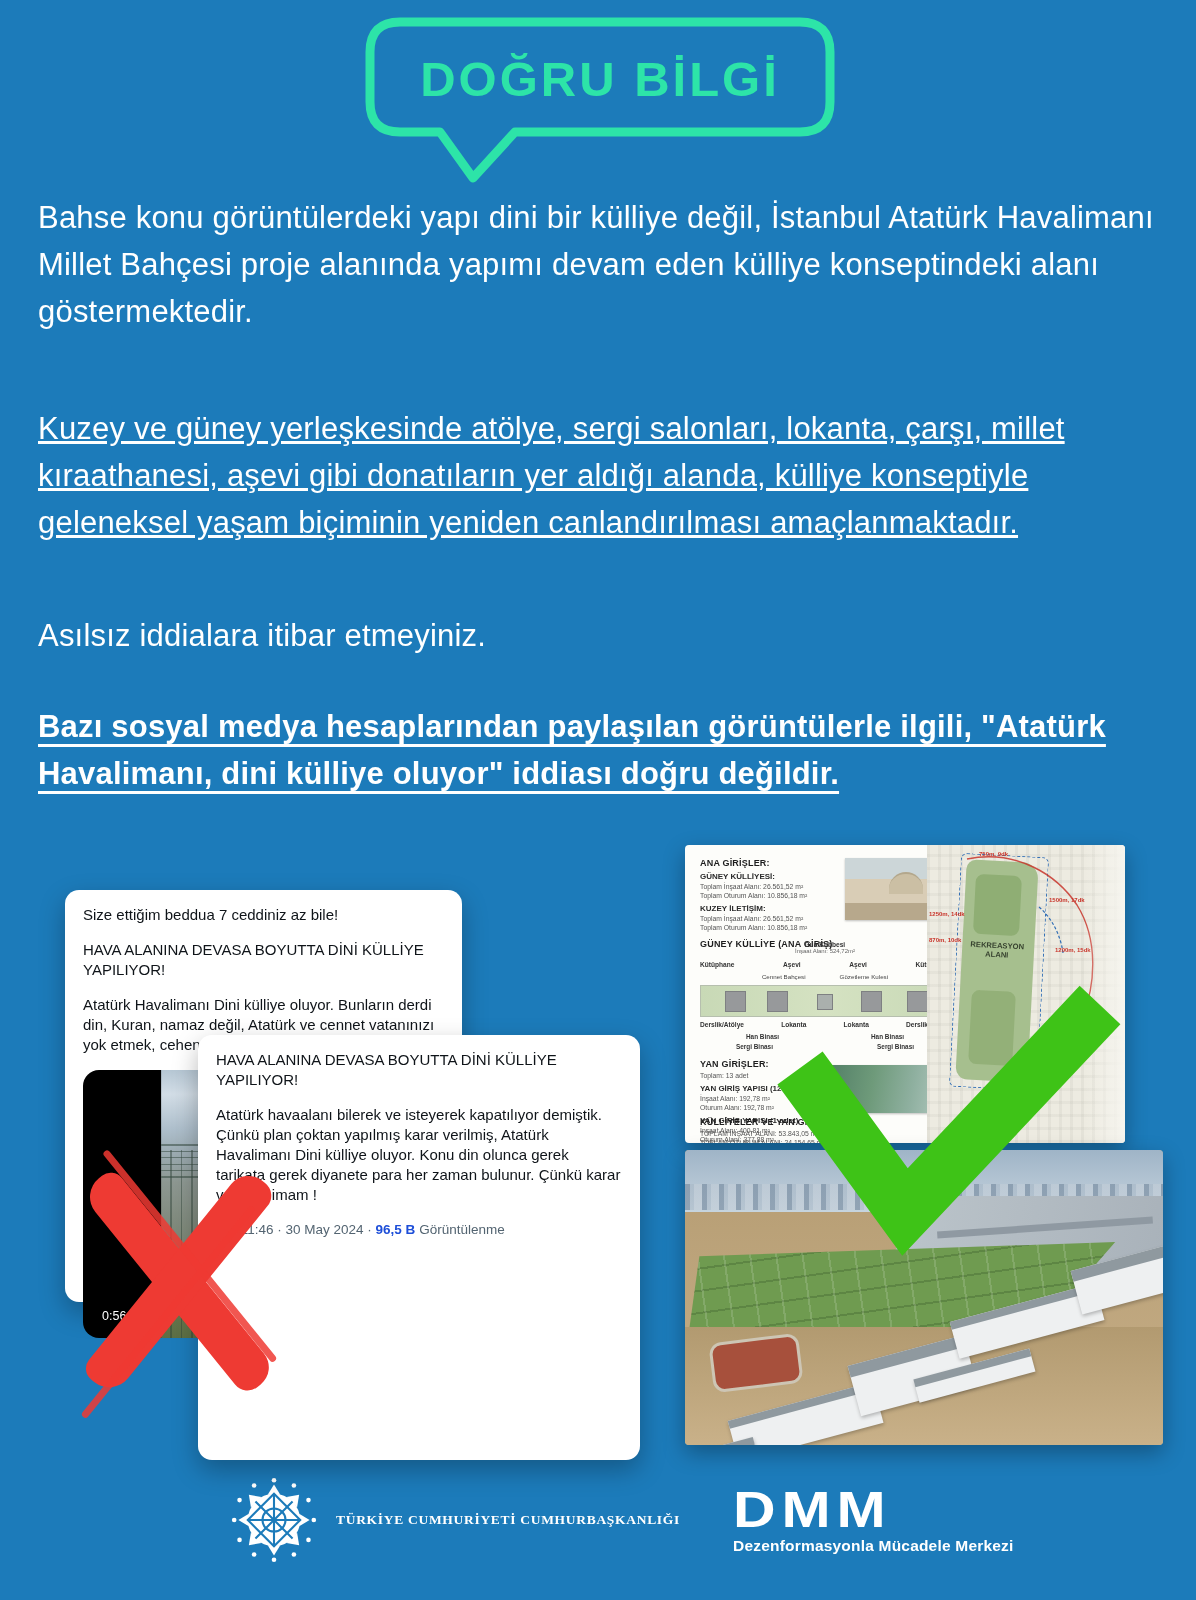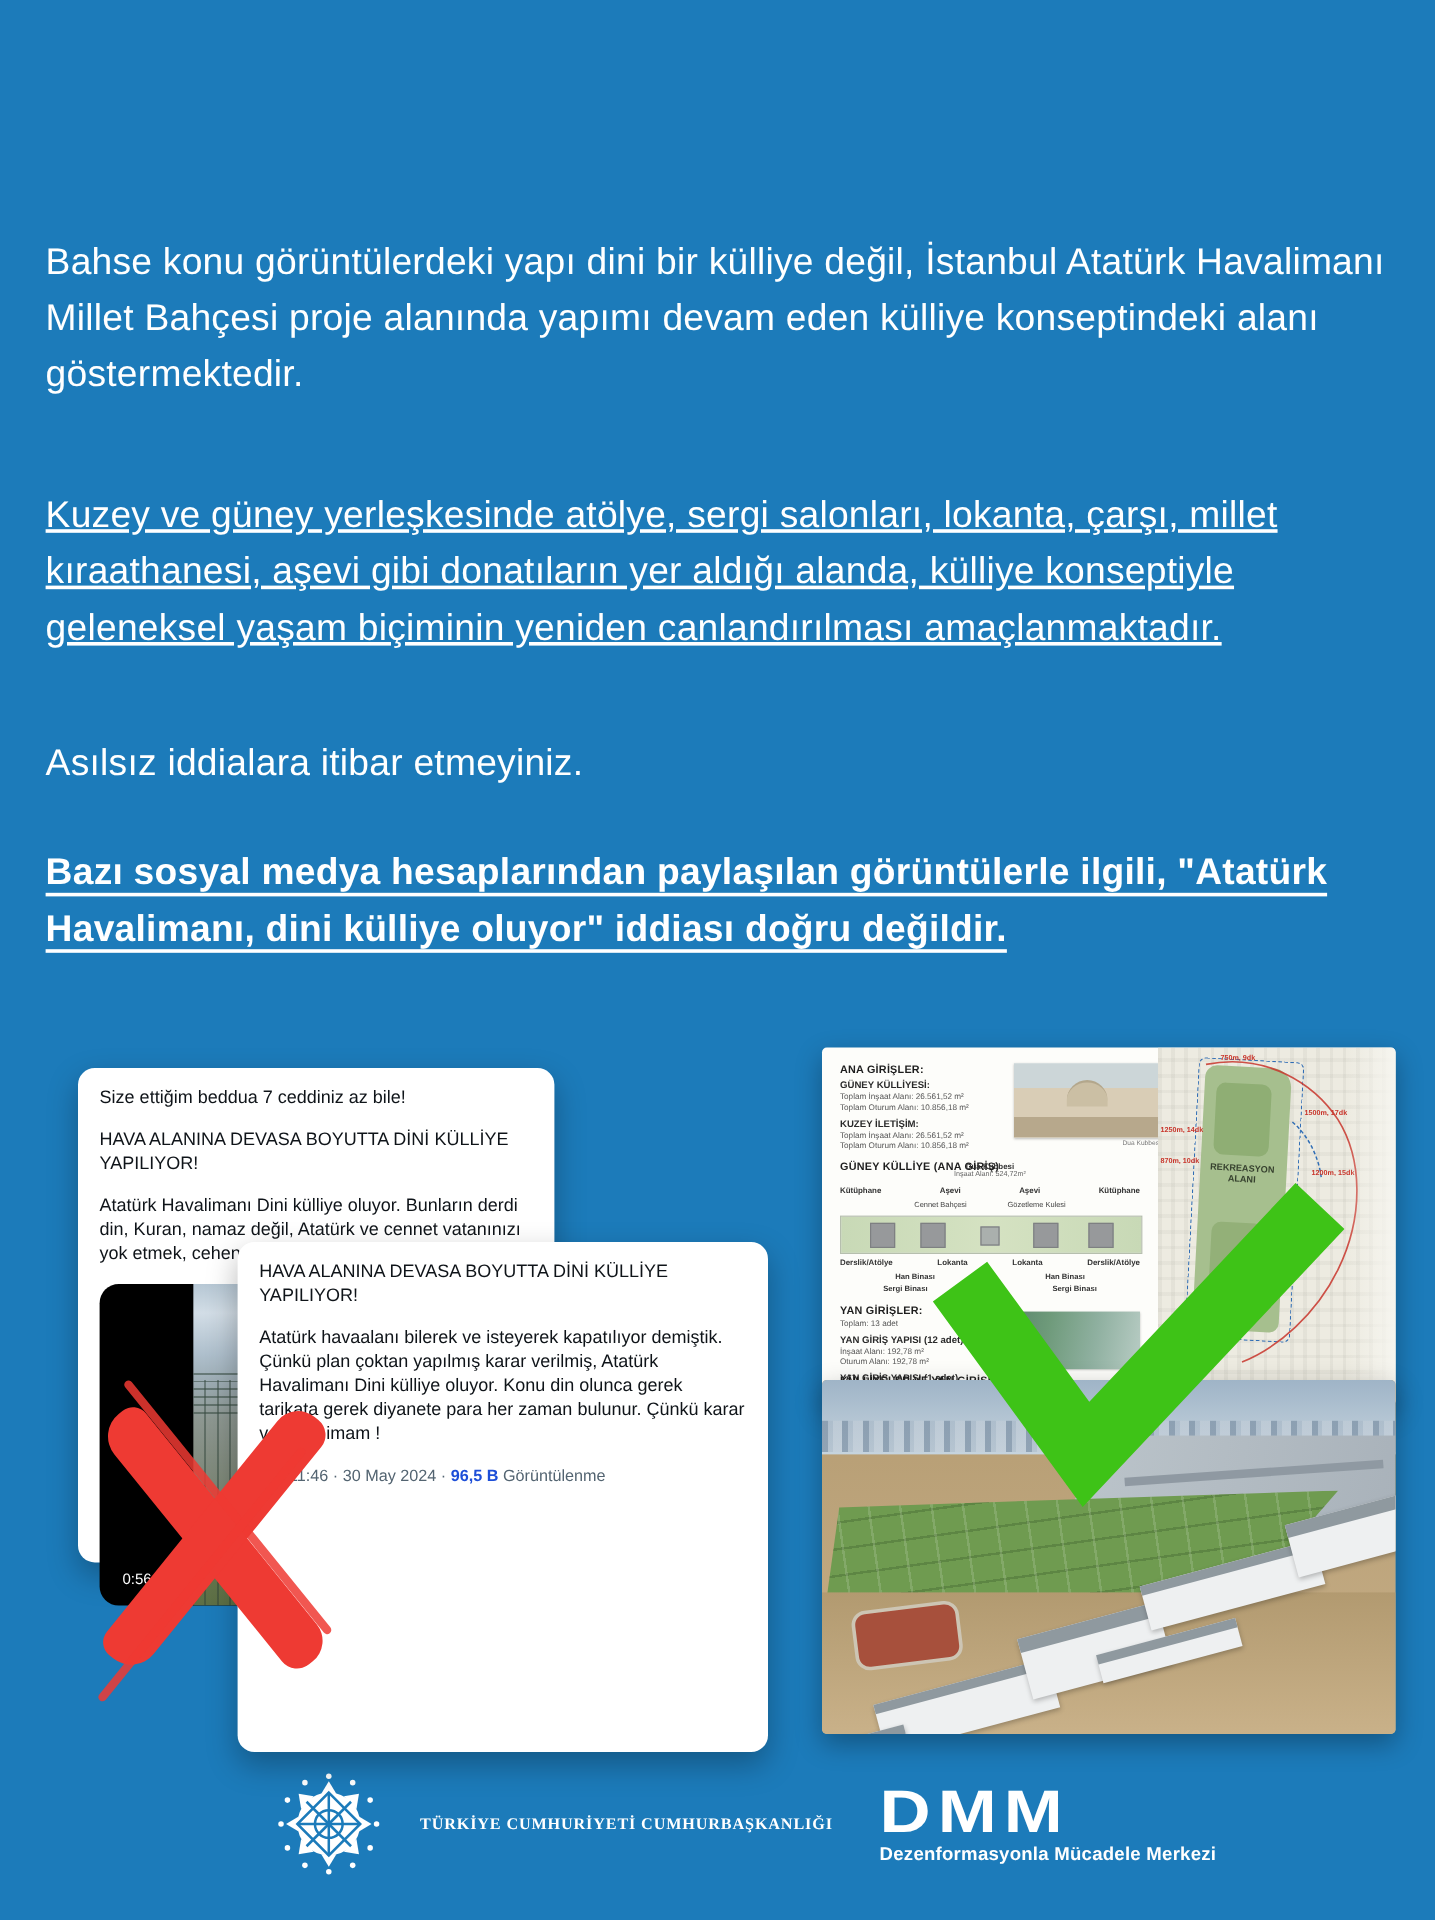--- a/index.html
+++ b/index.html
@@ -73,23 +73,23 @@
   .x-bar-a { transform:translate(-50%,-50%) rotate(51deg); }
   .x-bar-b { transform:translate(-50%,-50%) rotate(-51deg); }
   .x-streak {
     position:absolute; left:50%; top:50%; width:270px; height:7px;
     background:#EE3A33; opacity:.85; border-radius:4px;
   }
   .x-streak-a { transform:translate(-46%,-420%) rotate(51deg); }
   .x-streak-b { transform:translate(-54%,380%) rotate(-51deg); }
   
   .plan-card {
-    position:absolute; left:685px; top:845px; width:478px; height:298px;
+    position:absolute; left:685px; top:845px; width:440px; height:298px;
     background:#fdfdfa; border-radius:4px; box-shadow:0 8px 22px rgba(0,0,0,.3);
-    overflow:hidden; z-index:2;margin-top:28px;
+    overflow:hidden; z-index:2;
   }
   .plan-left { position:absolute; left:0; top:0; width:280px; height:100%; padding:13px 0 0 15px; box-sizing:border-box; color:#333; }
   .ph  { font-size:9px;  font-weight:bold; color:#1d1d1d; margin:0 0 2px 0; letter-spacing:.2px; }
   .ph2 { font-size:8px;  font-weight:bold; color:#2a2a2a; margin:4px 0 1px 0; }
   .pl  { font-size:6.8px; color:#555; line-height:9px; margin:0; }
   .dua-photo {
     position:absolute; left:160px; top:13px; width:122px; height:62px;
     background:linear-gradient(180deg,#ccd6d8 0 34%, #d9cdb6 34% 72%, #b7a88c 72% 100%);
     box-shadow:0 1px 2px rgba(0,0,0,.25);
   }
@@ -181,33 +181,39 @@
   .bld1 { left:60px;  top:96px;  width:150px; height:34px; }
   .bld2 { left:190px; top:74px;  width:120px; height:40px; border-top-width:12px; }
   .bld3 { left:300px; top:58px;  width:150px; height:30px; }
   .bld4 { left:430px; top:40px;  width:110px; height:34px; border-top-width:11px; }
   .bld5 { left:10px;  top:118px; width:70px;  height:28px; }
   .bld6 { left:250px; top:104px; width:120px; height:16px; }
   .playground { position:absolute; left:26px; top:188px; width:84px; height:44px; background:#a7503c; border-radius:12px; border:3px solid #cdc5b4; transform:rotate(-7deg); }
   
   .check-svg { position:absolute; left:758px; top:948px; z-index:6; }
   
-  .footer-left { position:absolute; left:230px; top:1476px; display:flex; align-items:center; gap:32px; color:#fff; }
+  .footer-left { position:absolute; left:230px; top:1476px; display:flex; align-items:center; gap:18px; color:#fff; }
   .gov-text { font-family:"Liberation Serif", serif; }
   .gov-small { font-size:13.5px; font-weight:bold; letter-spacing:.7px; }
   .gov-large { font-size:36px; font-weight:bold; letter-spacing:1px; margin-top:2px; }
   .footer-right { position:absolute; left:733px; top:1487px; color:#fff; }
   .dmm-acronym { font-size:50px; font-weight:900; letter-spacing:5px; transform:scaleX(1.18); transform-origin:left center; line-height:46px; }
   .dmm-sub { font-size:15.5px; font-weight:bold; margin-top:4px; letter-spacing:.2px; }
 </style>
 </head>
 <body>
 
 <div class="poster">
 
+  <div class="bubble-wrap">
+    <svg class="bubble-svg" width="484" height="180" viewBox="0 0 484 180">
+      <path d="M 42 10 H 442 Q 472 10 472 40 V 90 Q 472 120 442 120 H 157 L 115 166 L 82 120 H 42 Q 12 120 12 90 V 40 Q 12 10 42 10" fill="none" stroke="#2DE4A8" stroke-width="9" stroke-linejoin="round" stroke-linecap="round"></path>
+    </svg>
+    <div class="bubble-title">DOĞRU BİLGİ</div>
+  </div>
 
   <div class="para p1">Bahse konu görüntülerdeki yapı dini bir külliye değil, İstanbul Atatürk Havalimanı Millet Bahçesi proje alanında yapımı devam eden külliye konseptindeki alanı göstermektedir.</div>
   <div class="para p2">Kuzey ve güney yerleşkesinde atölye, sergi salonları, lokanta, çarşı, millet kıraathanesi, aşevi gibi donatıların yer aldığı alanda, külliye konseptiyle geleneksel yaşam biçiminin yeniden canlandırılması amaçlanmaktadır.</div>
   <div class="para claim">Bazı sosyal medya hesaplarından paylaşılan görüntülerle ilgili, "Atatürk Havalimanı, dini külliye oluyor" iddiası doğru değildir.</div>
   <div class="para p3">Asılsız iddialara itibar etmeyiniz.</div>
 
   <div class="social-proof">
 
     <div class="tweet-card tweet1">
       <p>Size ettiğim beddua 7 ceddiniz az bile!</p>

